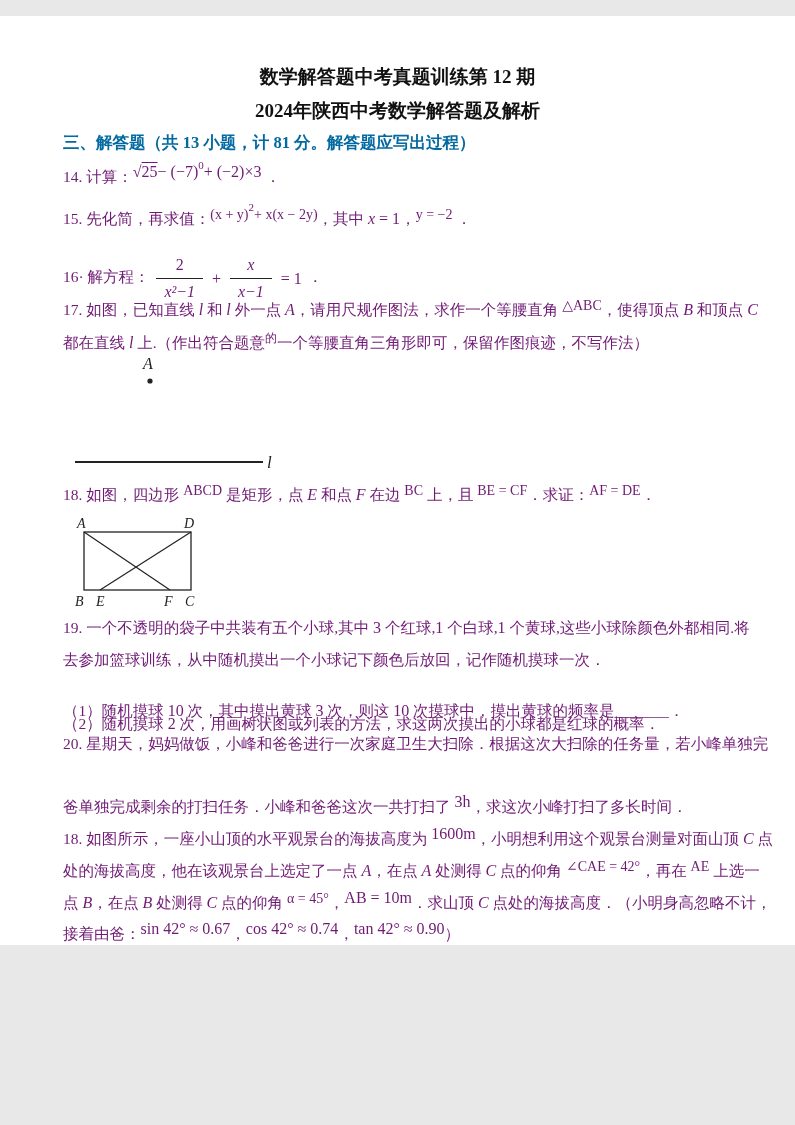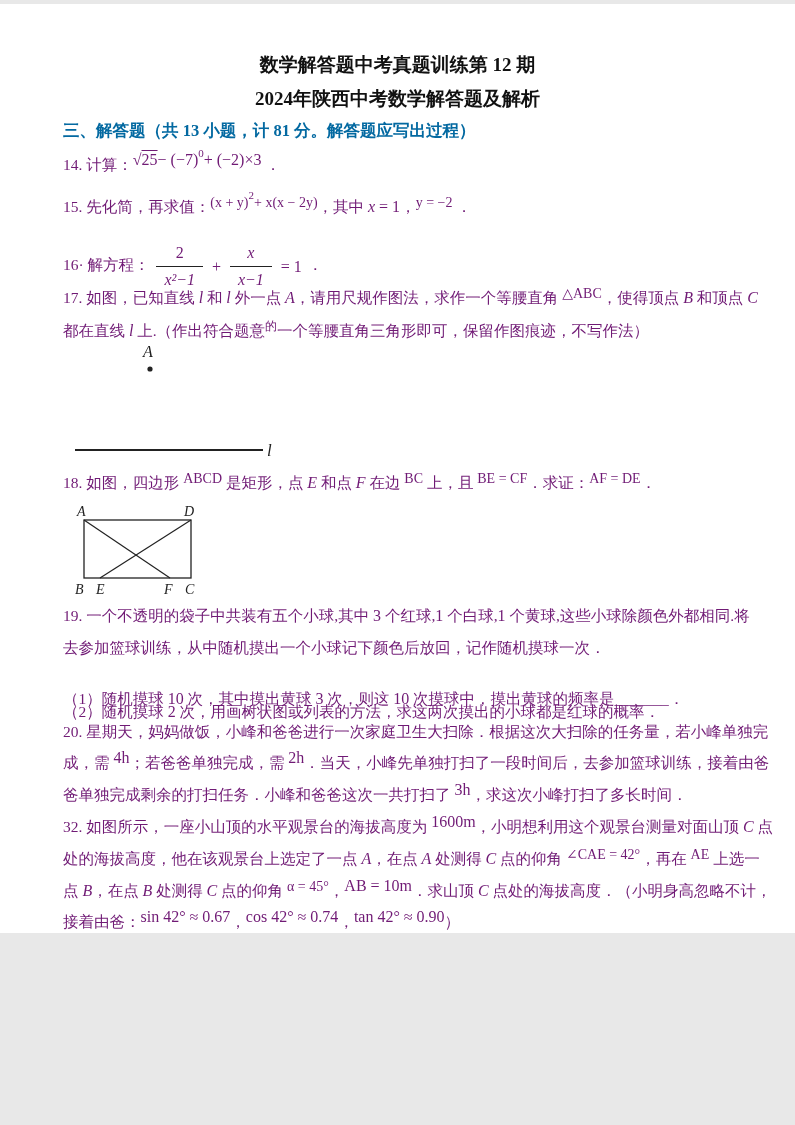--- a/index.html
+++ b/index.html
@@ -3,21 +3,21 @@
 <meta charset="utf-8">
 <style>
   html,body{margin:0;padding:0;background:#e8e8e8;}
   .page{
     position:relative;
     width:795px;height:929px;
     background:#ffffff;
     font-family:"Liberation Serif","DejaVu Serif",serif;
     color:#1f1f1f;
     overflow:hidden;
-    margin:4px auto;
+    margin:16px auto;
   }
   .line{
     position:absolute;left:63px;
     font-size:15.5px;line-height:22px;
     white-space:nowrap;
     color:#701a75;
   }
   .center{left:0;width:795px;text-align:center;}
   .title{font-size:19px;font-weight:bold;color:#111;}
   .heading{font-size:16.5px;font-weight:bold;color:#0369a1;}
@@ -92,24 +92,23 @@
     <text x="101" y="92" font-size="14">F</text>
     <text x="122" y="92" font-size="14">C</text>
   </svg>
 
   <div class="line" style="top:601px"><span>19. 一个不透明的袋子中共装有五个小球,其中 </span><span class="seg-m">3</span><span> 个红球,</span><span class="seg-m">1</span><span> 个白球,</span><span class="seg-m">1</span><span> 个黄球,这些小球除颜色外都相同.将</span></div>
   <div class="line" style="top:633px"><span>去参加篮球训练，从中随机摸出一个小球记下颜色后放回，记作随机摸球一次．</span></div>
   <div class="line" style="top:684px"><span>（1）随机摸球 </span><span class="seg-m">10</span><span> 次，其中摸出黄球 </span><span class="seg-m">3</span><span> 次，则这 </span><span class="seg-m">10</span><span> 次摸球中，摸出黄球的频率是</span><span>_______</span><span>．</span></div>
   <div class="line" style="top:697px"><span>（2）随机摸球 </span><span class="seg-m">2</span><span> 次，用画树状图或列表的方法，求这两次摸出的小球都是红球的概率．</span></div>
 
   <div class="line" style="top:716px;top:717px"><span>20. 星期天，妈妈做饭，小峰和爸爸进行一次家庭卫生大扫除．根据这次大扫除的任务量，若小峰单独完</span></div>
-  <div class="line" style="top:748px"><span>成，需 </span><span class="seg-mr">4h</span><span>；若爸爸单独完成，需 </span><span class="seg-mr">2h</span><span>．当天，小峰先单独打扫了一段时间后，去参加篮球训练，接着由爸</span></div>
   <div class="line" style="top:780px"><span>爸单独完成剩余的打扫任务．小峰和爸爸这次一共打扫了 </span><span class="seg-mr">3h</span><span>，求这次小峰打扫了多长时间．</span></div>
 
-  <div class="line" style="top:812px"><span>32. 如图所示，一座小山顶的水平观景台的海拔高度为 </span><span class="seg-mr">1600m</span><span>，小明想利用这个观景台测量对面山顶 </span><span class="seg-i">C</span><span> 点</span></div>
+  <div class="line" style="top:812px"><span>18. 如图所示，一座小山顶的水平观景台的海拔高度为 </span><span class="seg-mr">1600m</span><span>，小明想利用这个观景台测量对面山顶 </span><span class="seg-i">C</span><span> 点</span></div>
   <div class="line" style="top:844px"><span>处的海拔高度，他在该观景台上选定了一点 </span><span class="seg-i">A</span><span>，在点 </span><span class="seg-i">A</span><span> 处测得 </span><span class="seg-i">C</span><span> 点的仰角 </span><span class="seg-ir">∠CAE = 42°</span><span>，再在 </span><span class="seg-ir">AE</span><span> 上选一</span></div>
   <div class="line" style="top:876px"><span>点 </span><span class="seg-i">B</span><span>，在点 </span><span class="seg-i">B</span><span> 处测得 </span><span class="seg-i">C</span><span> 点的仰角 </span><span class="seg-ir">α = 45°</span><span>，</span><span class="seg-mr">AB = 10m</span><span>．求山顶 </span><span class="seg-i">C</span><span> 点处的海拔高度．（小明身高忽略不计，</span></div>
   <div class="line" style="top:907px"><span>接着由爸：</span><span class="seg-mr">sin 42° ≈ 0.67</span><span>，</span><span class="seg-mr">cos 42° ≈ 0.74</span><span>，</span><span class="seg-mr">tan 42° ≈ 0.90</span><span>）</span></div>
 
   <svg class="fig" style="left:63px;top:930px" width="260" height="133" viewBox="0 0 260 133">
 
     <path d="M 10 133 C 16 112, 24 101, 33 98 C 43 100, 50 117, 54 133" fill="none" stroke="#222" stroke-width="1.1"></path>
 
     <path d="M 80 133 C 88 110, 96 94, 100 80 C 104 70, 110 63, 114 55 C 118 48, 120 51, 124 43
              C 128 35, 133 28, 139 22

